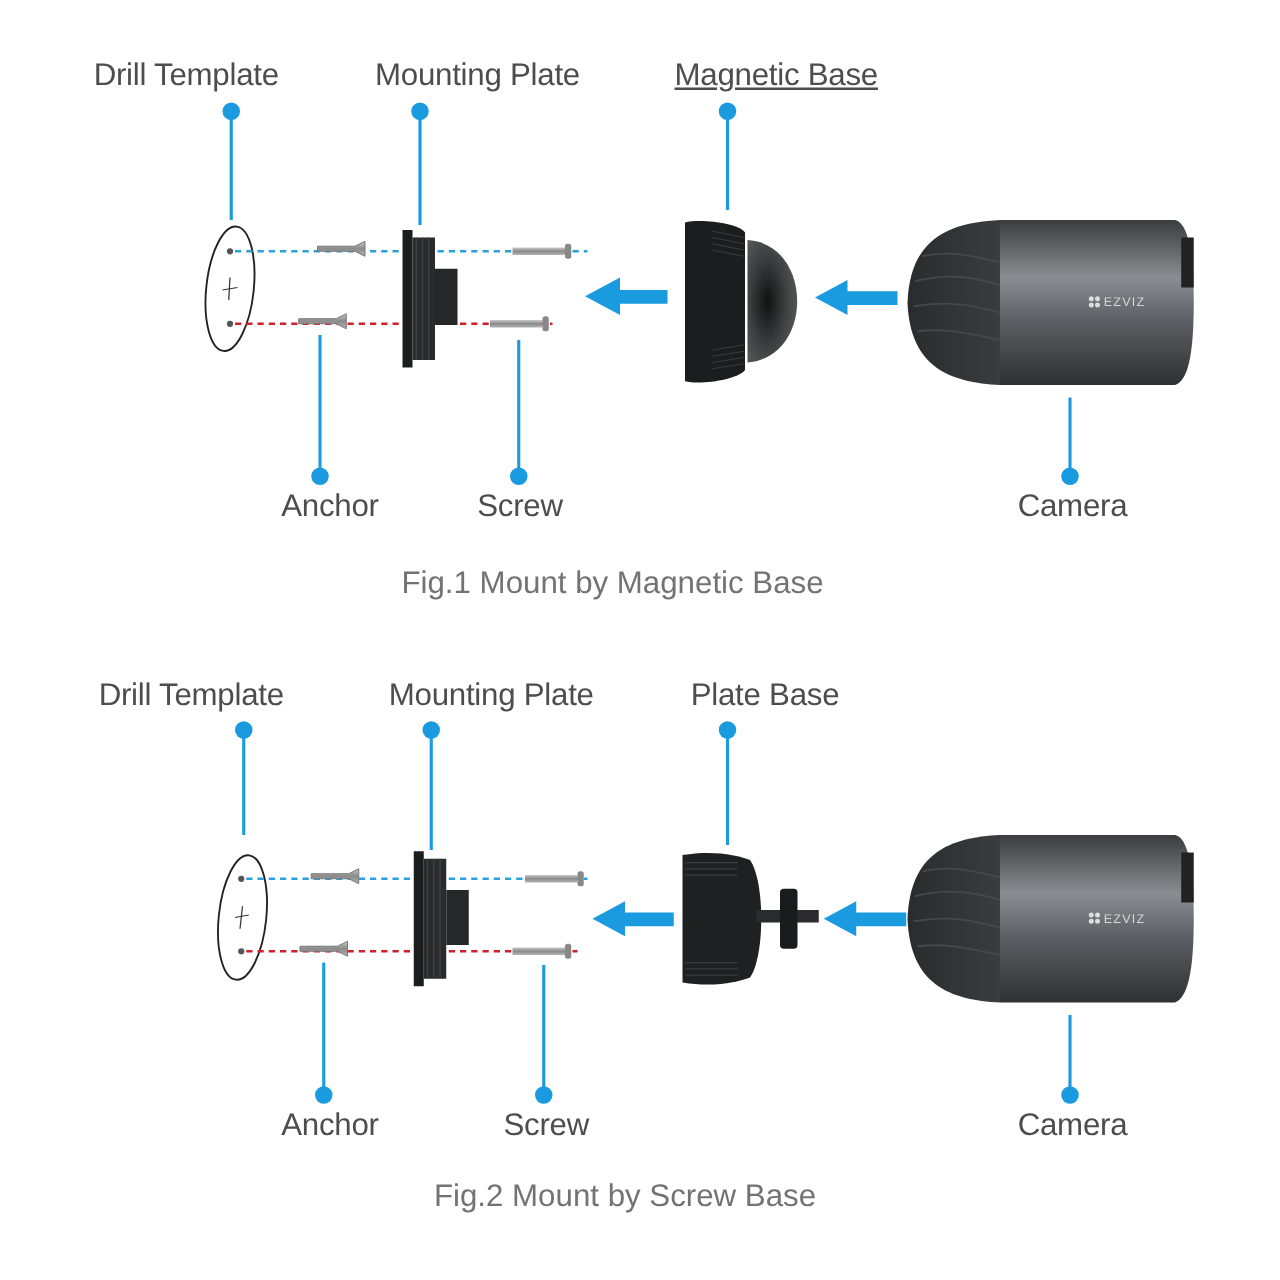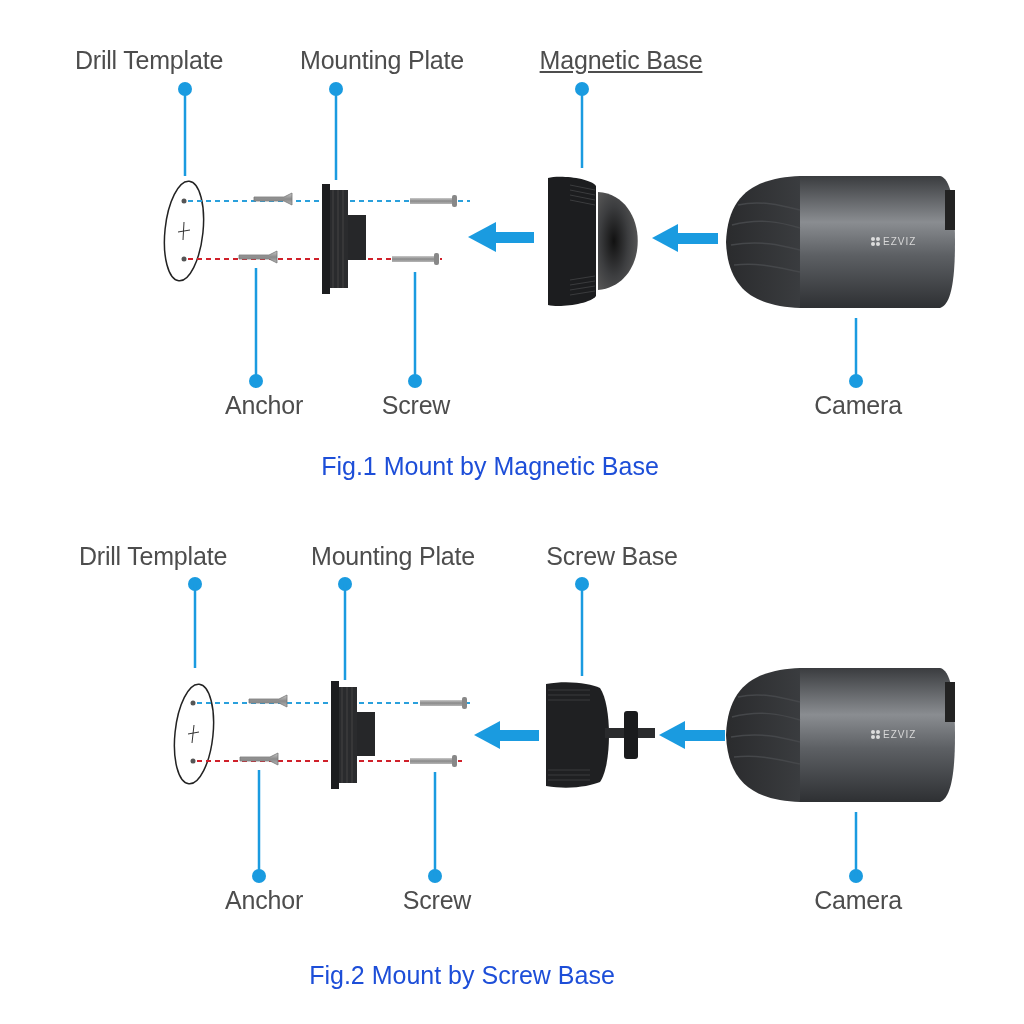--- a/index.html
+++ b/index.html
@@ -1,19 +1,19 @@
 <!DOCTYPE html>
 <html><head>
 <meta charset="utf-8">
 <style>
   html, body { margin:0; padding:0; background:#ffffff; }
   body { width:1024px; height:1024px; position:relative; overflow:hidden;
          font-family:"Liberation Sans", sans-serif; color:#4a4a4a; }
   .label { position:absolute; font-size:25px; white-space:nowrap; transform:translateX(-50%); color:#4d4d4d; letter-spacing:-0.2px;text-align:right; }
-  .caption { position:absolute; font-size:25px; white-space:nowrap; transform:translateX(-50%); color:#1d4ed8; }
+  .caption { position:absolute; font-size:25px; white-space:nowrap; transform:translateX(-50%); color:#737373; }
   svg.fig { position:absolute; left:0; width:1024px; overflow:visible; }
   .brand { font-family:"Liberation Sans", sans-serif; font-size:10px; fill:#d8d8d8; letter-spacing:1px; }
 </style>
 </head>
 <body>
 
 <div>
   <div class="label" style="left:149px; top:46px;">Drill Template</div>
   <div class="label" style="left:382px; top:46px;">Mounting Plate</div>
   <div class="label" style="left:621px; top:46px;text-decoration:underline;">Magnetic Base</div>
@@ -148,25 +148,25 @@
           <circle cx="878" cy="244" r="2" fill="#ddd"></circle>
       </g>
       <text class="brand" x="883" y="245">EZVIZ</text>
     </g>
   </svg>
 </div>
 
 <div>
   <div class="label" style="left:153px; top:542px;">Drill Template</div>
   <div class="label" style="left:393px; top:542px;">Mounting Plate</div>
-  <div class="label" style="left:612px; top:542px;">Screw Base</div>
+  <div class="label" style="left:612px; top:542px;">Plate Base</div>
   <div class="label" style="left:264px; top:886px;">Anchor</div>
   <div class="label" style="left:437px; top:886px;">Screw</div>
   <div class="label" style="left:858px; top:886px;">Camera</div>
-  <div class="caption" style="left:462px; top:943px;margin-top:18px;">Fig.2 Mount by Screw Base</div>
+  <div class="caption" style="left:500px; top:943px;">Fig.2 Mount by Screw Base</div>
 
   <svg class="fig" style="top:500px;" height="440" viewBox="0 500 1024 440">
     <defs>
       <linearGradient id="camBody2" x1="0" y1="0" x2="0" y2="1">
         <stop offset="0" stop-color="#3a3c3f"></stop>
         <stop offset="0.35" stop-color="#8a8d91"></stop>
         <stop offset="0.6" stop-color="#5d6064"></stop>
         <stop offset="1" stop-color="#2e3033"></stop>
       </linearGradient>
       <linearGradient id="camFront2" x1="0" y1="0" x2="1" y2="0">

